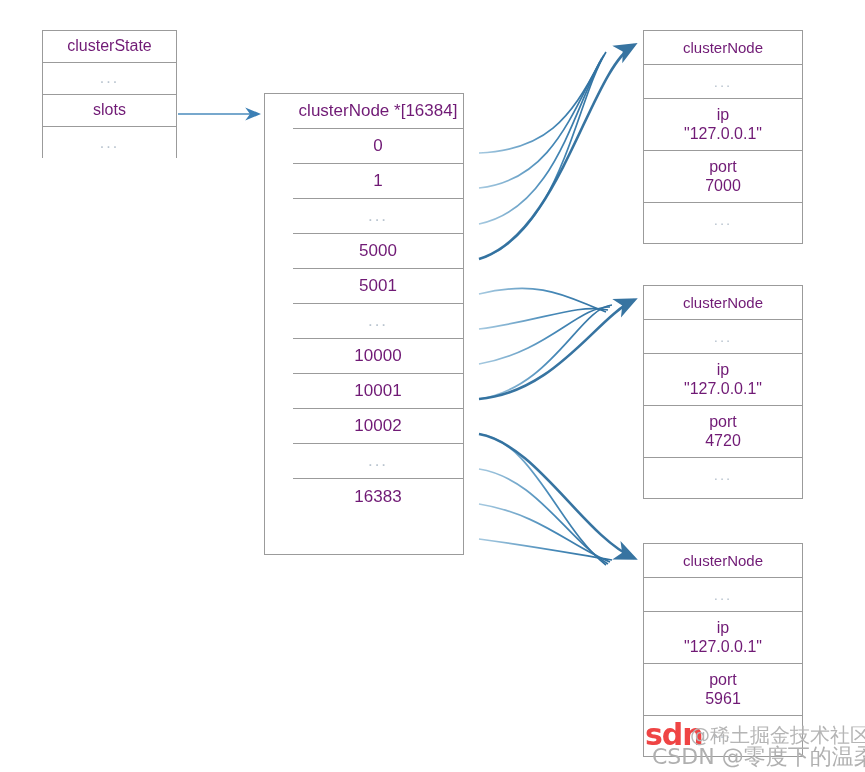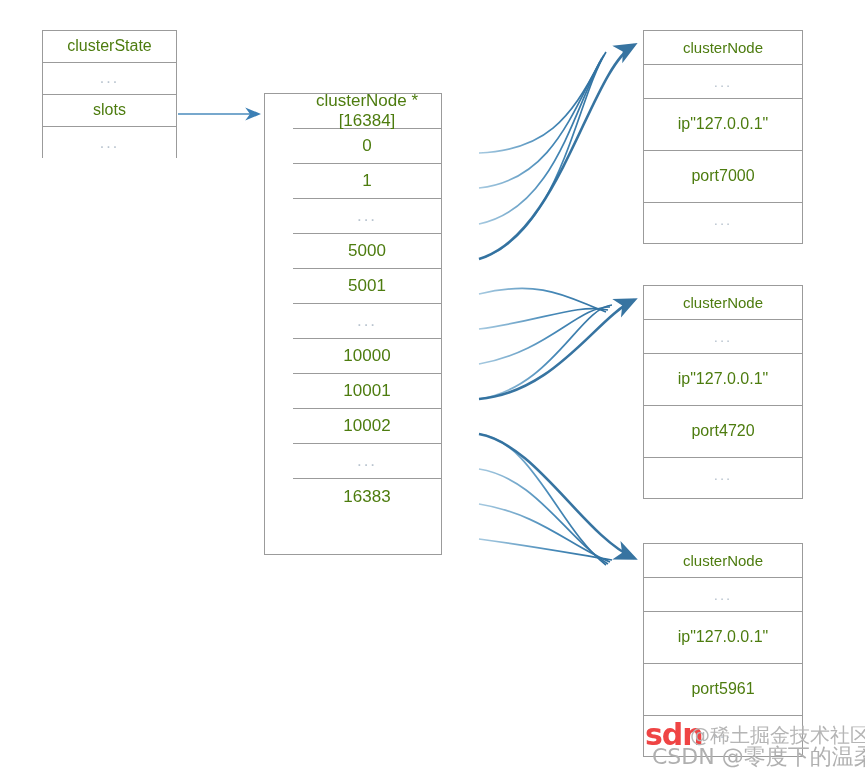--- a/index.html
+++ b/index.html
@@ -21,43 +21,43 @@
     box-sizing:border-box;
     z-index:3;
   }
   .row{
     border-bottom:1px solid #9b9b9b;
     box-sizing:border-box;
     display:flex;
     align-items:center;
     justify-content:center;
     text-align:center;
-    color:#4d7c0f;
+    color:#701a75;
     line-height:1.15;
     background:#ffffff;
   }
   .row:last-child{border-bottom:none;}
   .row.dots{color:#b9c4cf;letter-spacing:2px;font-size:15px;}
   .row .k{display:block;}
   .row .v{display:block;}
 
   
   #clusterState{left:42px;top:30px;width:135px;height:128px;}
   #clusterState .row{height:32px;font-size:16px;}
 
   
-  #slotsArray{left:264px;top:93px;width:178px;height:462px;padding-left:28px;}
+  #slotsArray{left:264px;top:93px;width:200px;height:462px;padding-left:28px;}
   #slotsArray .hdr{height:42px;font-size:17px;}
   #slotsArray .row{height:35px;font-size:17px;}
 
   
   .node{width:160px;}
   .node .hdr{height:34px;font-size:17px;}
   .node .row{height:34px;font-size:15px;}
-  .node .tall{height:52px;flex-direction:row;justify-content:center;font-size:16px;}
+  .node .tall{height:52px;flex-direction:column;justify-content:center;font-size:16px;}
   #node0{left:643px;top:30px;height:214px;}
   #node1{left:643px;top:285px;height:214px;}
   #node2{left:643px;top:543px;height:214px;}
 
   
   svg.links{position:absolute;left:0;top:0;width:865px;height:772px;z-index:2;pointer-events:none;}
 
   
   .wm{
     position:absolute;z-index:6;

